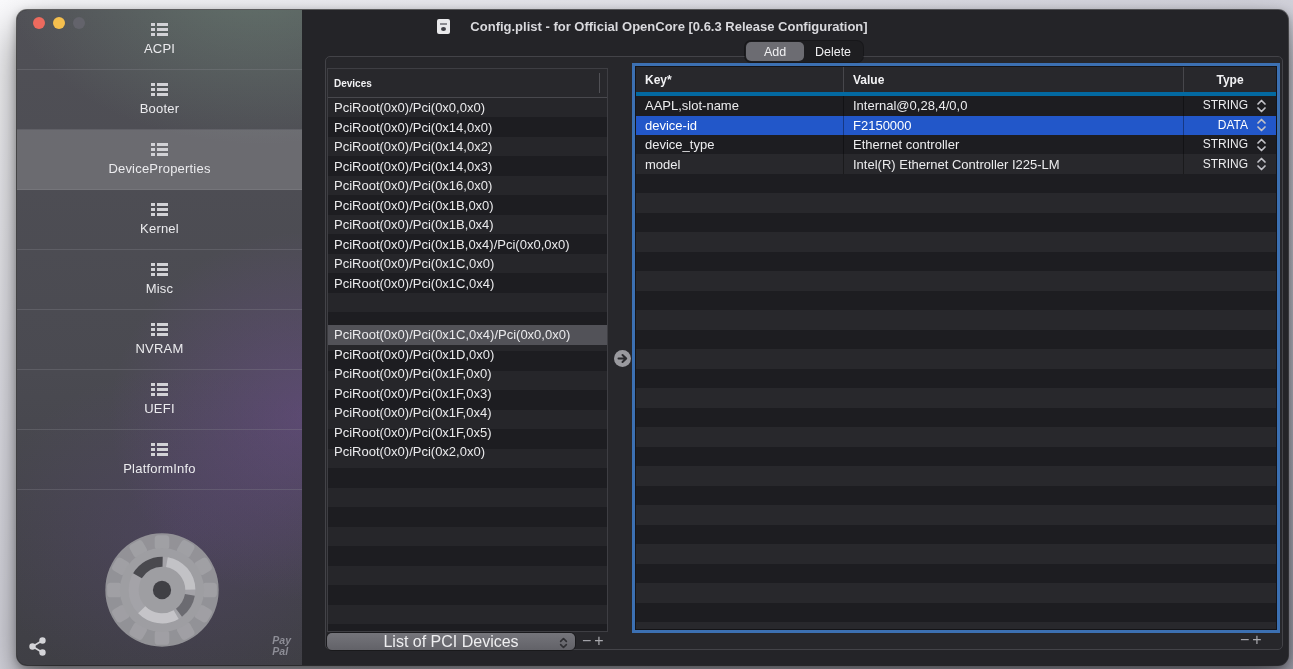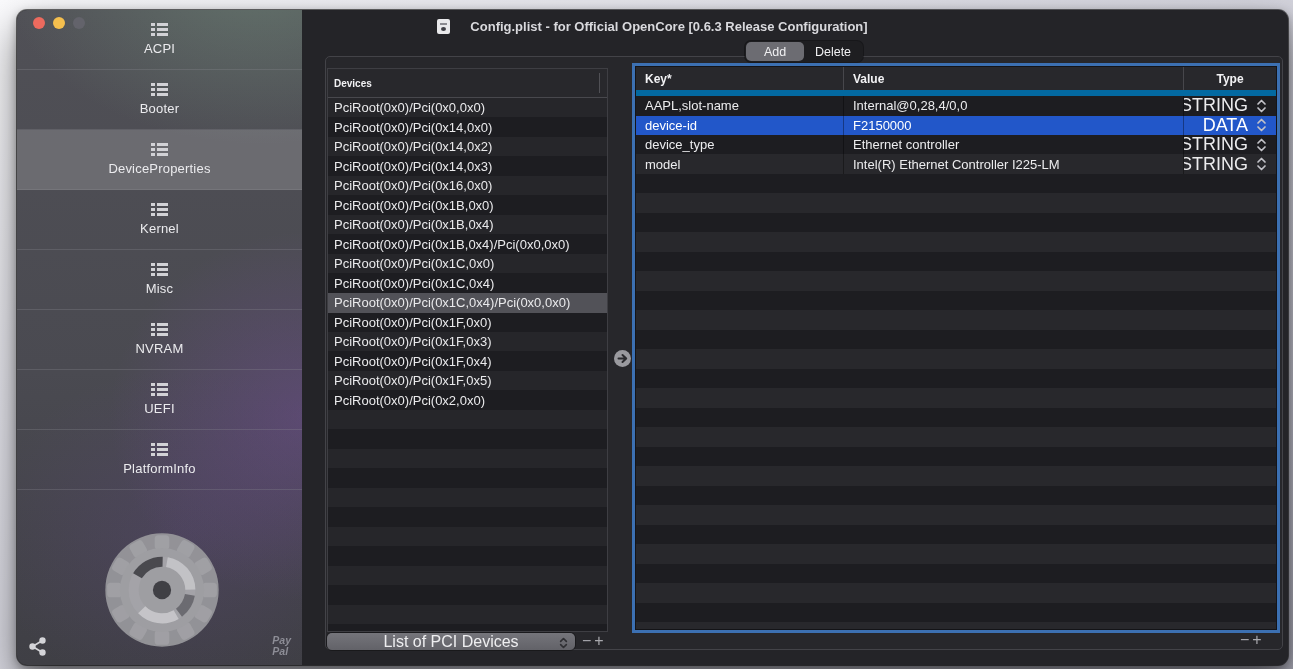--- a/index.html
+++ b/index.html
@@ -79,53 +79,53 @@
   }
   .devices-header::after { content:""; position:absolute; right:7px; top:4px; bottom:4px; width:1px; background:#505055; }
   .devices-body {
     flex:1; overflow:hidden;
     background: repeating-linear-gradient(180deg, #26262a 0 19.5px, #1d1d21 19.5px 39px);
   }
   .dev-row {
     height:19.5px; line-height:19.5px; padding-left:6px; font-size:13px; color:#eaeaec;
     white-space:nowrap; overflow:hidden; cursor:default;
   }
-  .dev-row.selected { background:#525258; }
+  .dev-row.selected { background:#525258;margin-top:32px; }
 
   
   .arrow-btn {
     position:absolute; left:312px; top:340px; width:17px; height:17px; border-radius:50%;
     background:#9a9a9f; display:flex; align-items:center; justify-content:center; cursor:pointer;
   }
 
   
   .props {
     position:absolute; left:333px; top:56px; width:642px; height:564px;
     background:#1d1d21; border:1px solid #141417; outline:3px solid var(--focus-ring,#3c70b2);
     display:flex; flex-direction:column;
   }
   .props-header {
     flex:0 0 29px; display:grid; grid-template-columns:208px 340px 1fr;
-    background:#28282c; border-bottom:6px solid #0369a1;
+    background:#28282c; border-bottom:4px solid #0369a1;
     font-size:12px; font-weight:bold; color:#f2f2f4;
   }
   .props-header .hcell { display:flex; align-items:center; padding-left:9px; border-right:1px solid #47474c; }
   .props-header .hcell:last-child { border-right:none; justify-content:center; padding-left:0; }
   .props-body {
     flex:1; overflow:hidden;
     background: repeating-linear-gradient(180deg, #1d1d21 0 19.5px, #28282c 19.5px 39px);
   }
   .prop-row { display:grid; grid-template-columns:208px 340px 1fr; height:19.5px; cursor:default; }
   .prop-row .cell {
     font-size:13px; color:#ececee; line-height:19.5px; padding-left:9px;
     white-space:nowrap; overflow:hidden; border-right:1px solid rgba(0,0,0,0.35);
   }
   .prop-row .cell.type {
     border-right:none; display:flex; align-items:center; justify-content:flex-end;
-    gap:8px; padding-right:9px; padding-left:0; font-size:18px; font-weight:500;
+    gap:8px; padding-right:9px; padding-left:0; font-size:12px; font-weight:500;
   }
   .prop-row.selected { background:var(--sel-blue,#2257c9); }
   .prop-row.selected .cell { color:#ffffff; }
   .stepper { display:flex; align-items:center; cursor:pointer; }
 
   
   .dropdown {
     position:absolute; left:25px; top:623px; width:248px; height:17px; border-radius:5px;
     background:linear-gradient(180deg,#75757b,#626268); display:flex; align-items:center; cursor:pointer;
     box-shadow:0 0 0 1px rgba(0,0,0,0.3);
@@ -169,20 +169,21 @@
   <div class="dev-row">PciRoot(0x0)/Pci(0x1B,0x4)</div>
 
   <div class="dev-row">PciRoot(0x0)/Pci(0x1B,0x4)/Pci(0x0,0x0)</div>
 
   <div class="dev-row">PciRoot(0x0)/Pci(0x1C,0x0)</div>
 
   <div class="dev-row">PciRoot(0x0)/Pci(0x1C,0x4)</div>
 
   <div class="dev-row selected">PciRoot(0x0)/Pci(0x1C,0x4)/Pci(0x0,0x0)</div>
 
+  <div class="dev-row">PciRoot(0x0)/Pci(0x1D,0x0)</div>
 
   <div class="dev-row">PciRoot(0x0)/Pci(0x1F,0x0)</div>
 
   <div class="dev-row">PciRoot(0x0)/Pci(0x1F,0x3)</div>
 
   <div class="dev-row">PciRoot(0x0)/Pci(0x1F,0x4)</div>
 
   <div class="dev-row">PciRoot(0x0)/Pci(0x1F,0x5)</div>
 
   <div class="dev-row">PciRoot(0x0)/Pci(0x2,0x0)</div>

